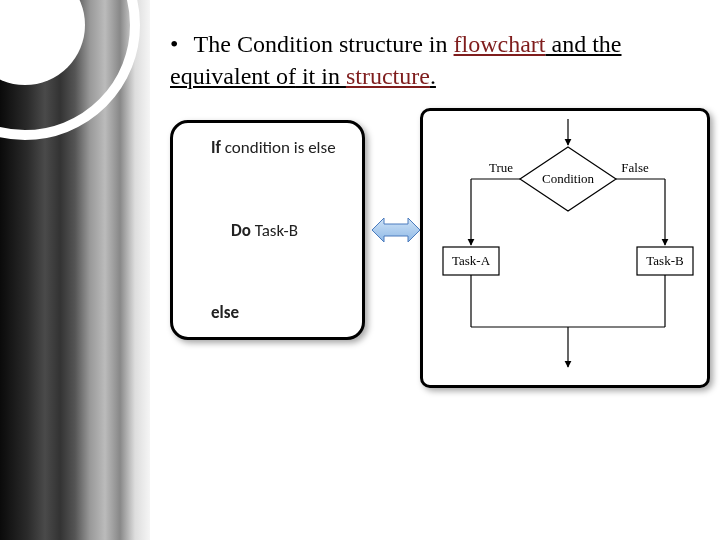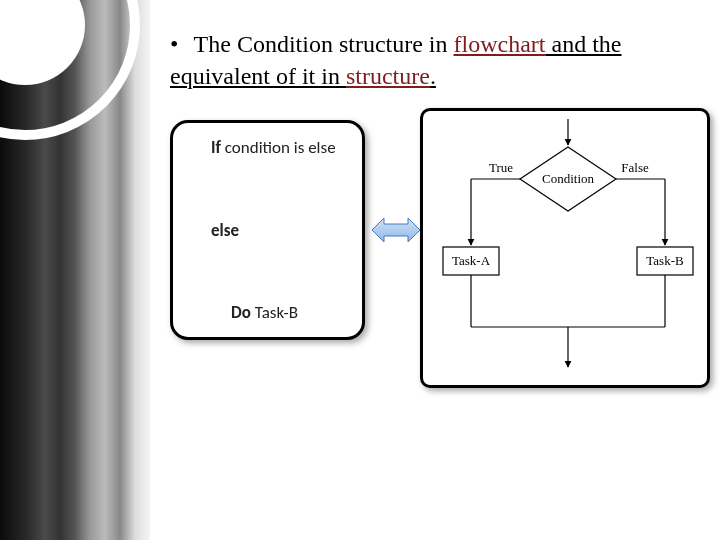--- a/index.html
+++ b/index.html
@@ -106,25 +106,25 @@
 
 <div class="bullet-line">
   <span class="dot">•</span>
   <span>The Condition structure in </span><span class="accent-blue underline">flowchart</span><span class="underline"> and the </span><span class="bold underline">equivalent of</span><span class="underline"> it in </span><span class="accent-blue underline">structure</span><span class="underline">.</span>
 </div>
 
 <div class="pseudo-box">
   <div class="line">
     <span class="kw">If</span><span> condition is else</span>
   </div>
+  <div class="line indent">
+    <span class="kw">Do</span><span> Task-B</span>
+  </div>
   <div class="line">
     <span class="kw">else</span>
-  </div>
-  <div class="line indent">
-    <span class="kw">Do</span><span> Task-B</span>
   </div>
 </div>
 
 <svg class="double-arrow" viewBox="0 0 48 30">
   <defs>
     <linearGradient id="arrGrad" x1="0" y1="0" x2="0" y2="1">
       <stop offset="0%" stop-color="#cfe3f7"></stop>
       <stop offset="100%" stop-color="#8fb9e6"></stop>
     </linearGradient>
   </defs>

